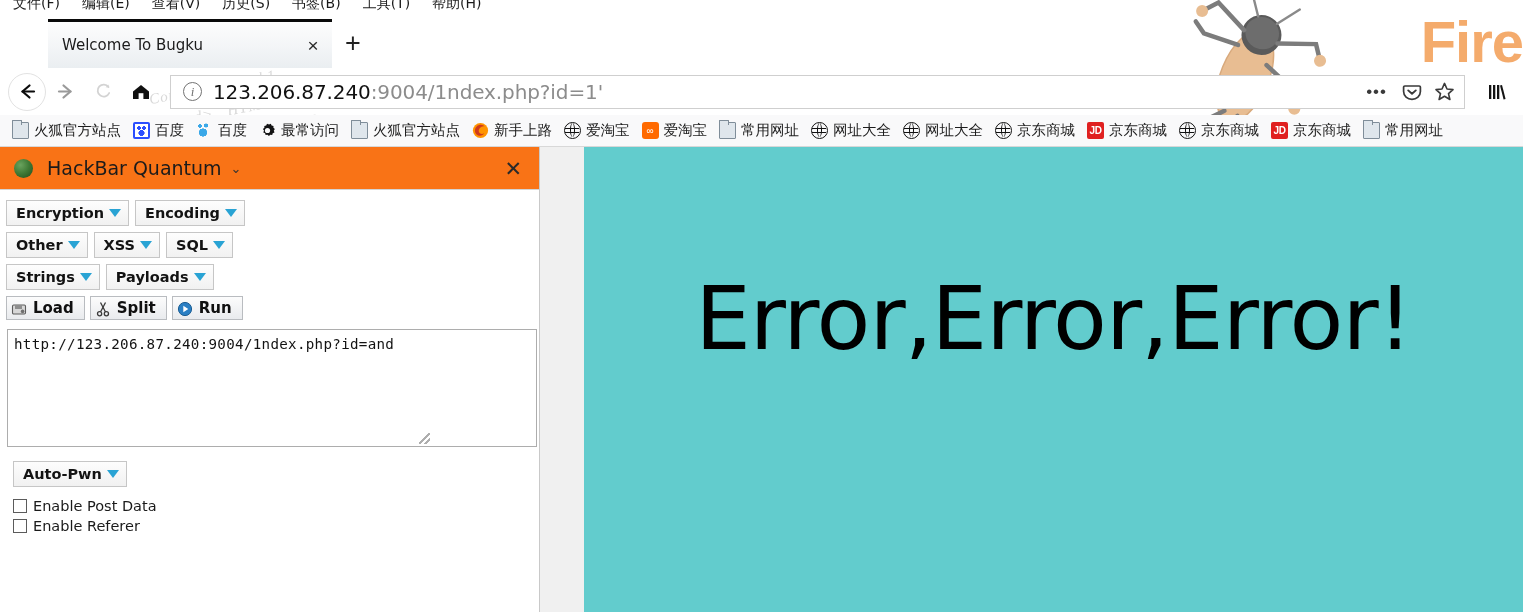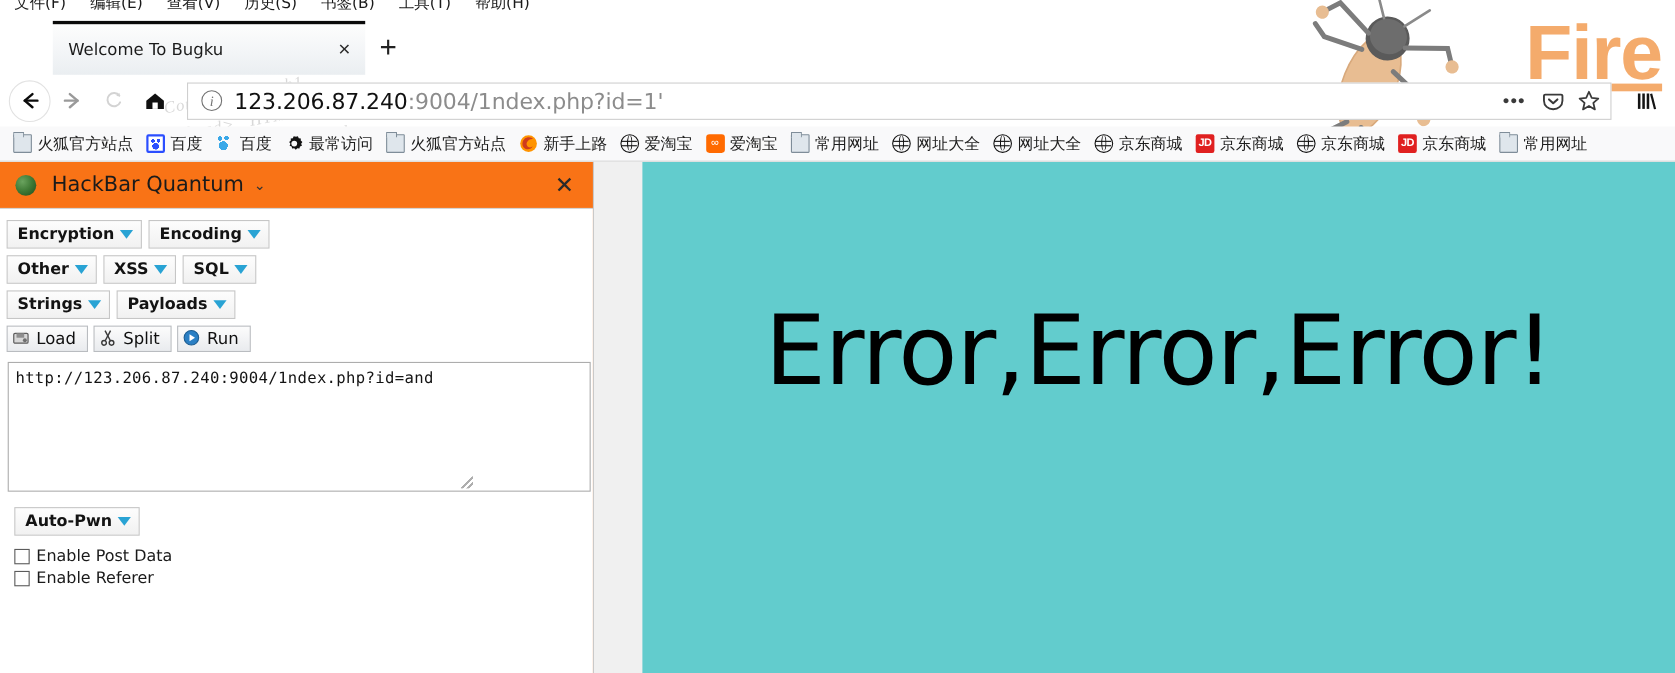--- a/index.html
+++ b/index.html
@@ -42,28 +42,27 @@
     line-height: 26px;
     letter-spacing: 1px;
   }
   .persona-bug {
     position: absolute;
     right: 185px; top: -12px;
     width: 180px; height: 150px;
   }
   .persona-fire {
     position: absolute;
-    right: 12px; top: 8px;
-    font-size: 70px;
+    right: 0px; top: 8px;
+    font-size: 58px;
     font-weight: bold;
     color: #f4a460;
     letter-spacing: -1px;
     font-family: "Liberation Sans", sans-serif;
     opacity: .92;
-    text-decoration: underline;
   }
 
   
   .menubar {
     position: absolute;
     left: 0; top: 0;
     height: 17px; width: 1523px;
     display: flex;
     align-items: flex-start;
     padding-left: 2px;
@@ -389,25 +388,26 @@
     flex: 0 0 auto;
   }
   .hb-row.actions { gap: 5px; margin-top: 1px; margin-bottom: 9px; }
   .hb-abtn {
     background: linear-gradient(180deg,#fcfcfc,#e9ebee);
     border: 1px solid #b9bcc0;
     padding: 2px 10px 2px 4px;
     font-size: 15px;
     color: #101010;
     display: inline-flex;
-    align-items: flex-start;
+    align-items: flex-end;
     gap: 6px;
     cursor: pointer;
     font-family: "DejaVu Sans", sans-serif;
     white-space: nowrap;
+    font-weight: bold;
   }
   .mini-ico { width: 16px; height: 16px; flex: 0 0 auto; }
 
   .hb-textarea-wrap {
     position: relative;
     width: 426px;
     margin: 0 0 0 1px;
   }
   .hb-textarea {
     width: 530px;

